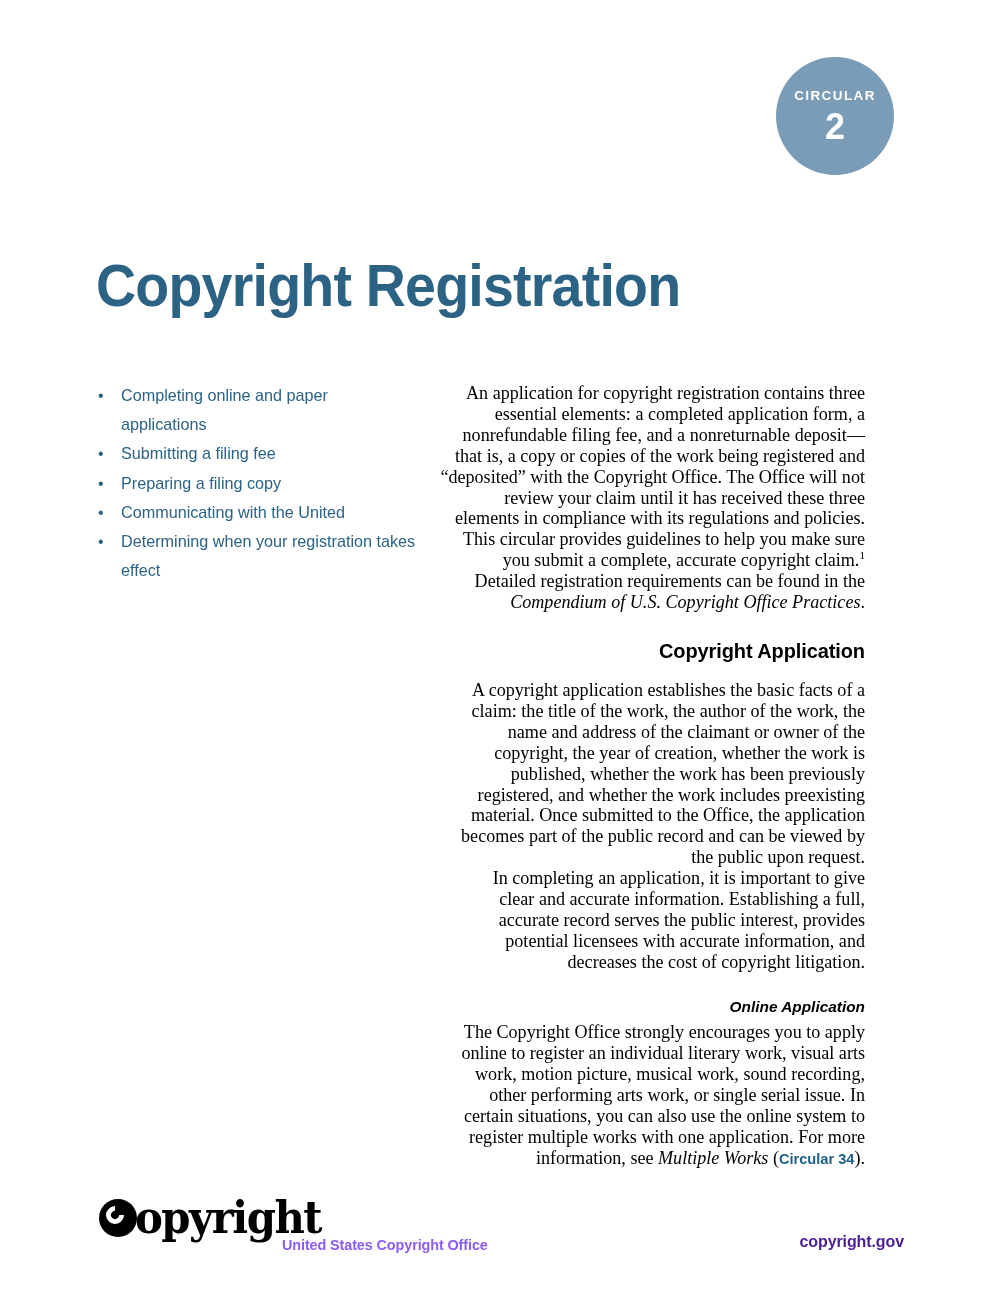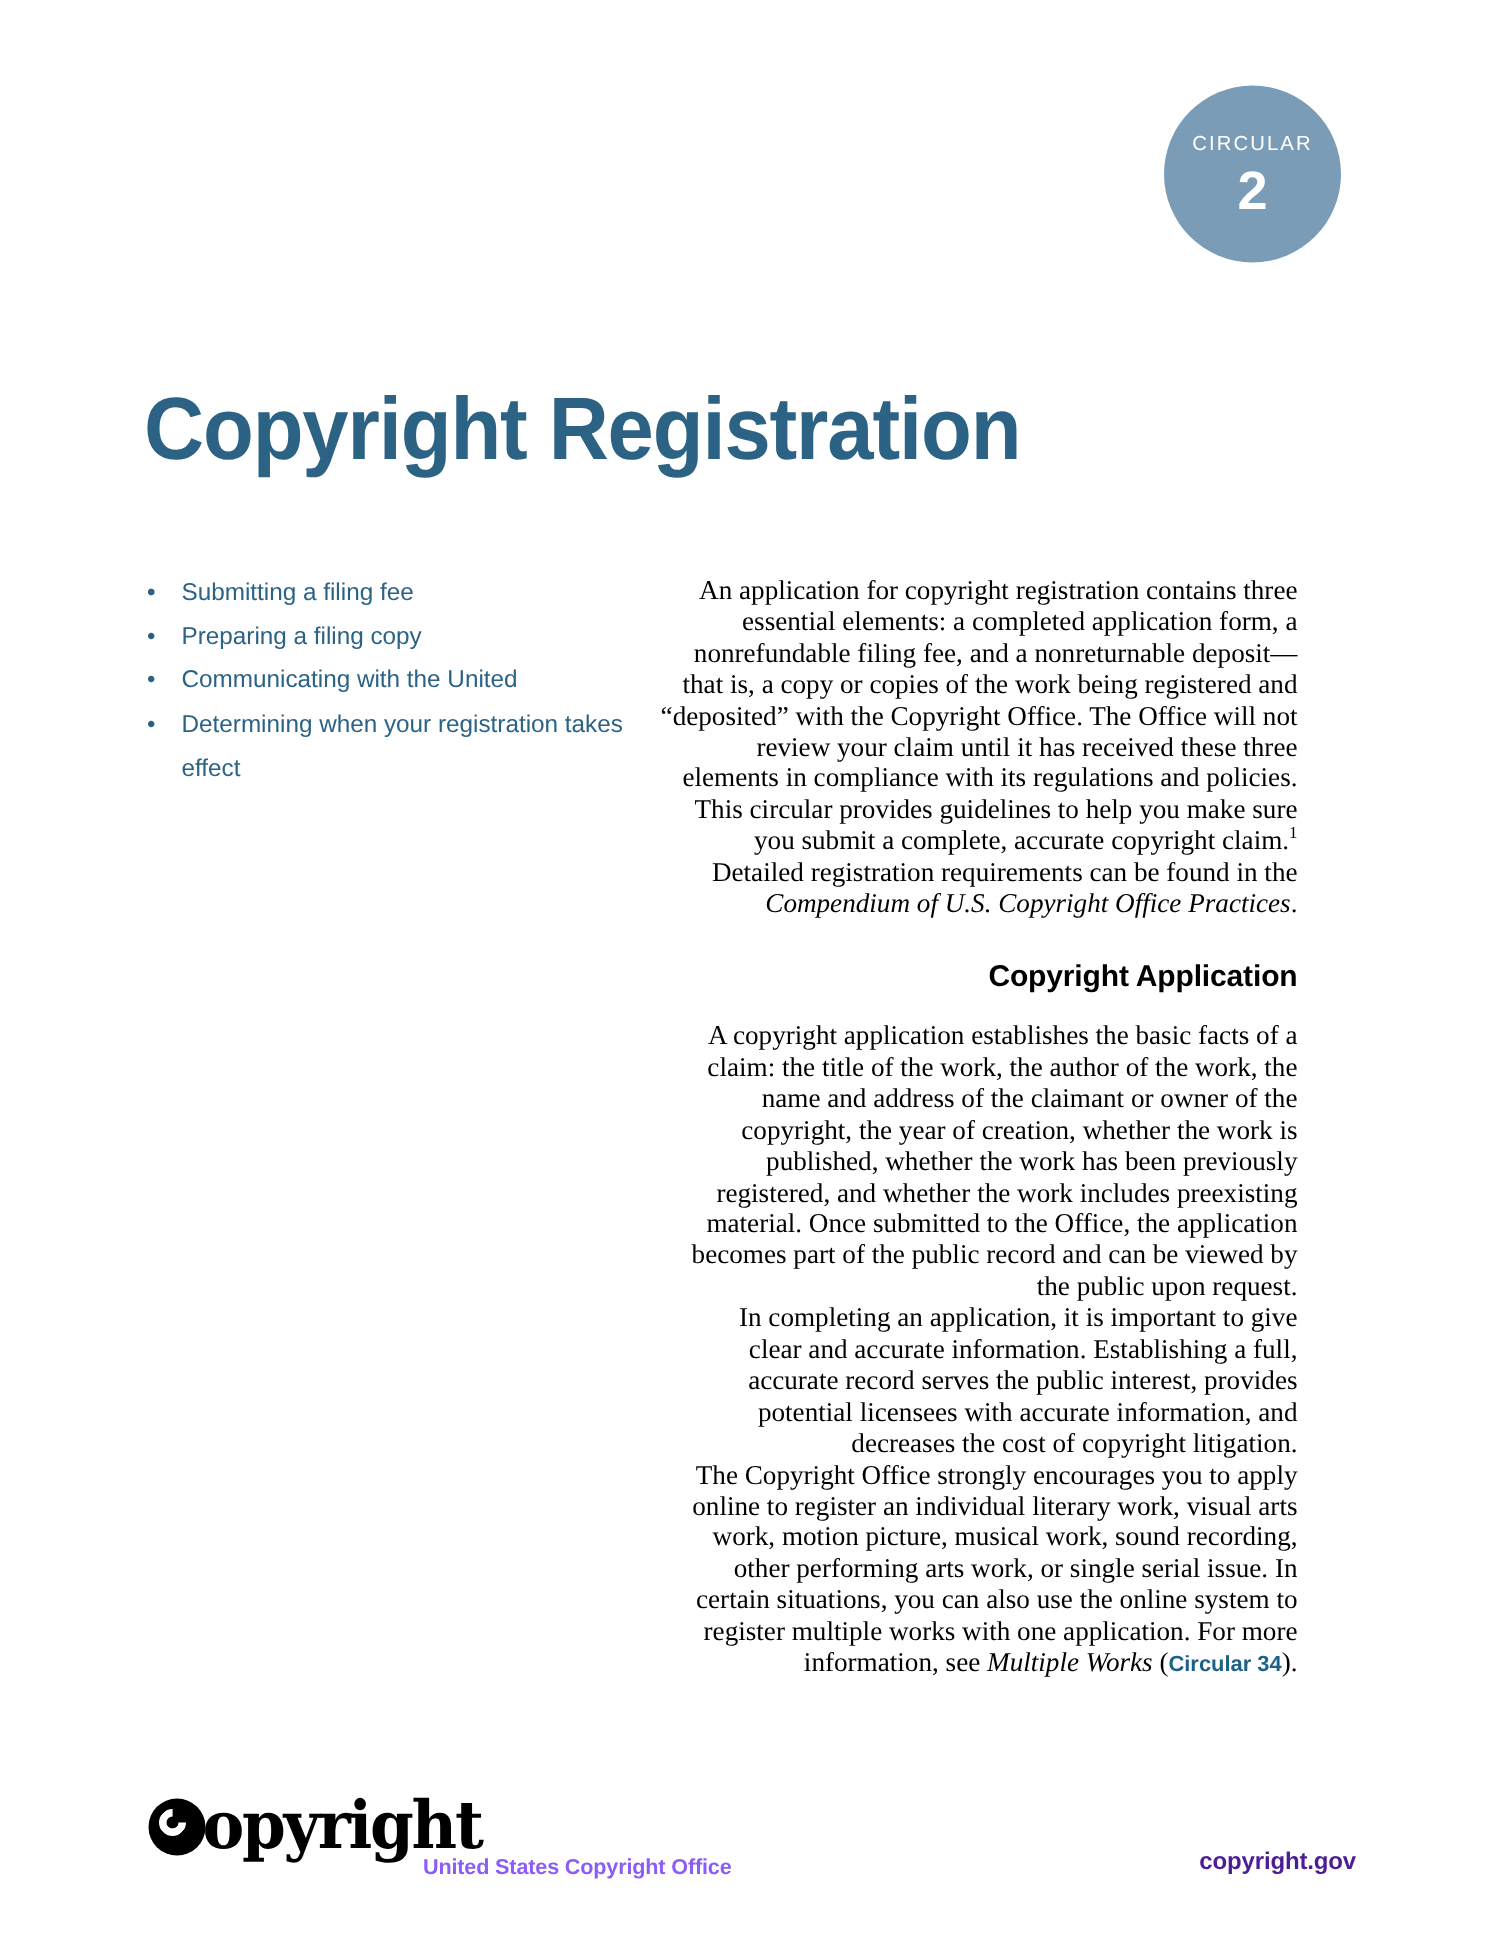--- a/index.html
+++ b/index.html
@@ -26,21 +26,21 @@
     border-radius: 50%;
     background: #7b9cb6;
     color: #ffffff;
     text-align: center;
     font-family: "Liberation Sans", sans-serif;
   }
   .badge-label {
     display: block;
     margin-top: 32px;
     font-size: 13.5px;
-    font-weight: normal;
+    font-weight: bold;
     letter-spacing: 1.4px;
     line-height: 1;
   }
   .badge-number {
     display: block;
     margin-top: 6px;
     font-size: 36px;
     font-weight: bold;
     line-height: 1;
     letter-spacing: 0px;
@@ -216,20 +216,21 @@
   <span class="badge-label">CIRCULAR</span>
   <span class="badge-number">2</span>
 </div>
 
 <h1 class="doc-title">Copyright Registration</h1>
 
 <div class="col-left">
   <ul class="blist">
     <li>
       <span class="dot">•</span>
+      <span>Completing online and paper applications</span>
     </li>
     <li>
       <span class="dot">•</span>
       <span>Submitting a filing fee</span>
     </li>
     <li>
       <span class="dot">•</span>
       <span>Preparing a filing copy</span>
     </li>
     <li>
@@ -248,20 +249,21 @@
   <p>An application for copyright registration contains three essential elements: a completed application form, a nonrefundable filing fee, and a nonreturnable deposit—that is, a copy or copies of the work being registered and “deposited” with the Copyright Office. The Office will not review your claim until it has received these three elements in compliance with its regulations and policies.</p>
 
   <p class="indent"><span>This circular provides guidelines to help you make sure you submit a complete, accurate copyright claim.</span><sup>1</sup><span> Detailed registration requirements can be found in the </span><em>Compendium of U.S. Copyright Office Practices</em><span>.</span></p>
 
   <h2>Copyright Application</h2>
 
   <p>A copyright application establishes the basic facts of a claim: the title of the work, the author of the work, the name and address of the claimant or owner of the copyright, the year of creation, whether the work is published, whether the work has been previously registered, and whether the work includes preexisting material. Once submitted to the Office, the application becomes part of the public record and can be viewed by the public upon request.</p>
 
   <p class="indent">In completing an application, it is important to give clear and accurate information. Establishing a full, accurate record serves the public interest, provides potential licensees with accurate information, and decreases the cost of copyright litigation.</p>
 
+  <h3>Online Application</h3>
 
   <p><span>The Copyright Office strongly encourages you to apply online to register an individual literary work, visual arts work, motion picture, musical work, sound recording, other performing arts work, or single serial issue. In certain situations, you can also use the online system to register multiple works with one application. For more information, see </span><em>Multiple Works</em><span> (</span><a class="xref" href="#">Circular 34</a><span>).</span></p>
 
 </div>
 
 <div class="footer-logo">
   <span class="logo-c"></span>
   <span class="logo-word">opyright</span>
   <span class="logo-sub">United States Copyright Office</span>
 </div>

